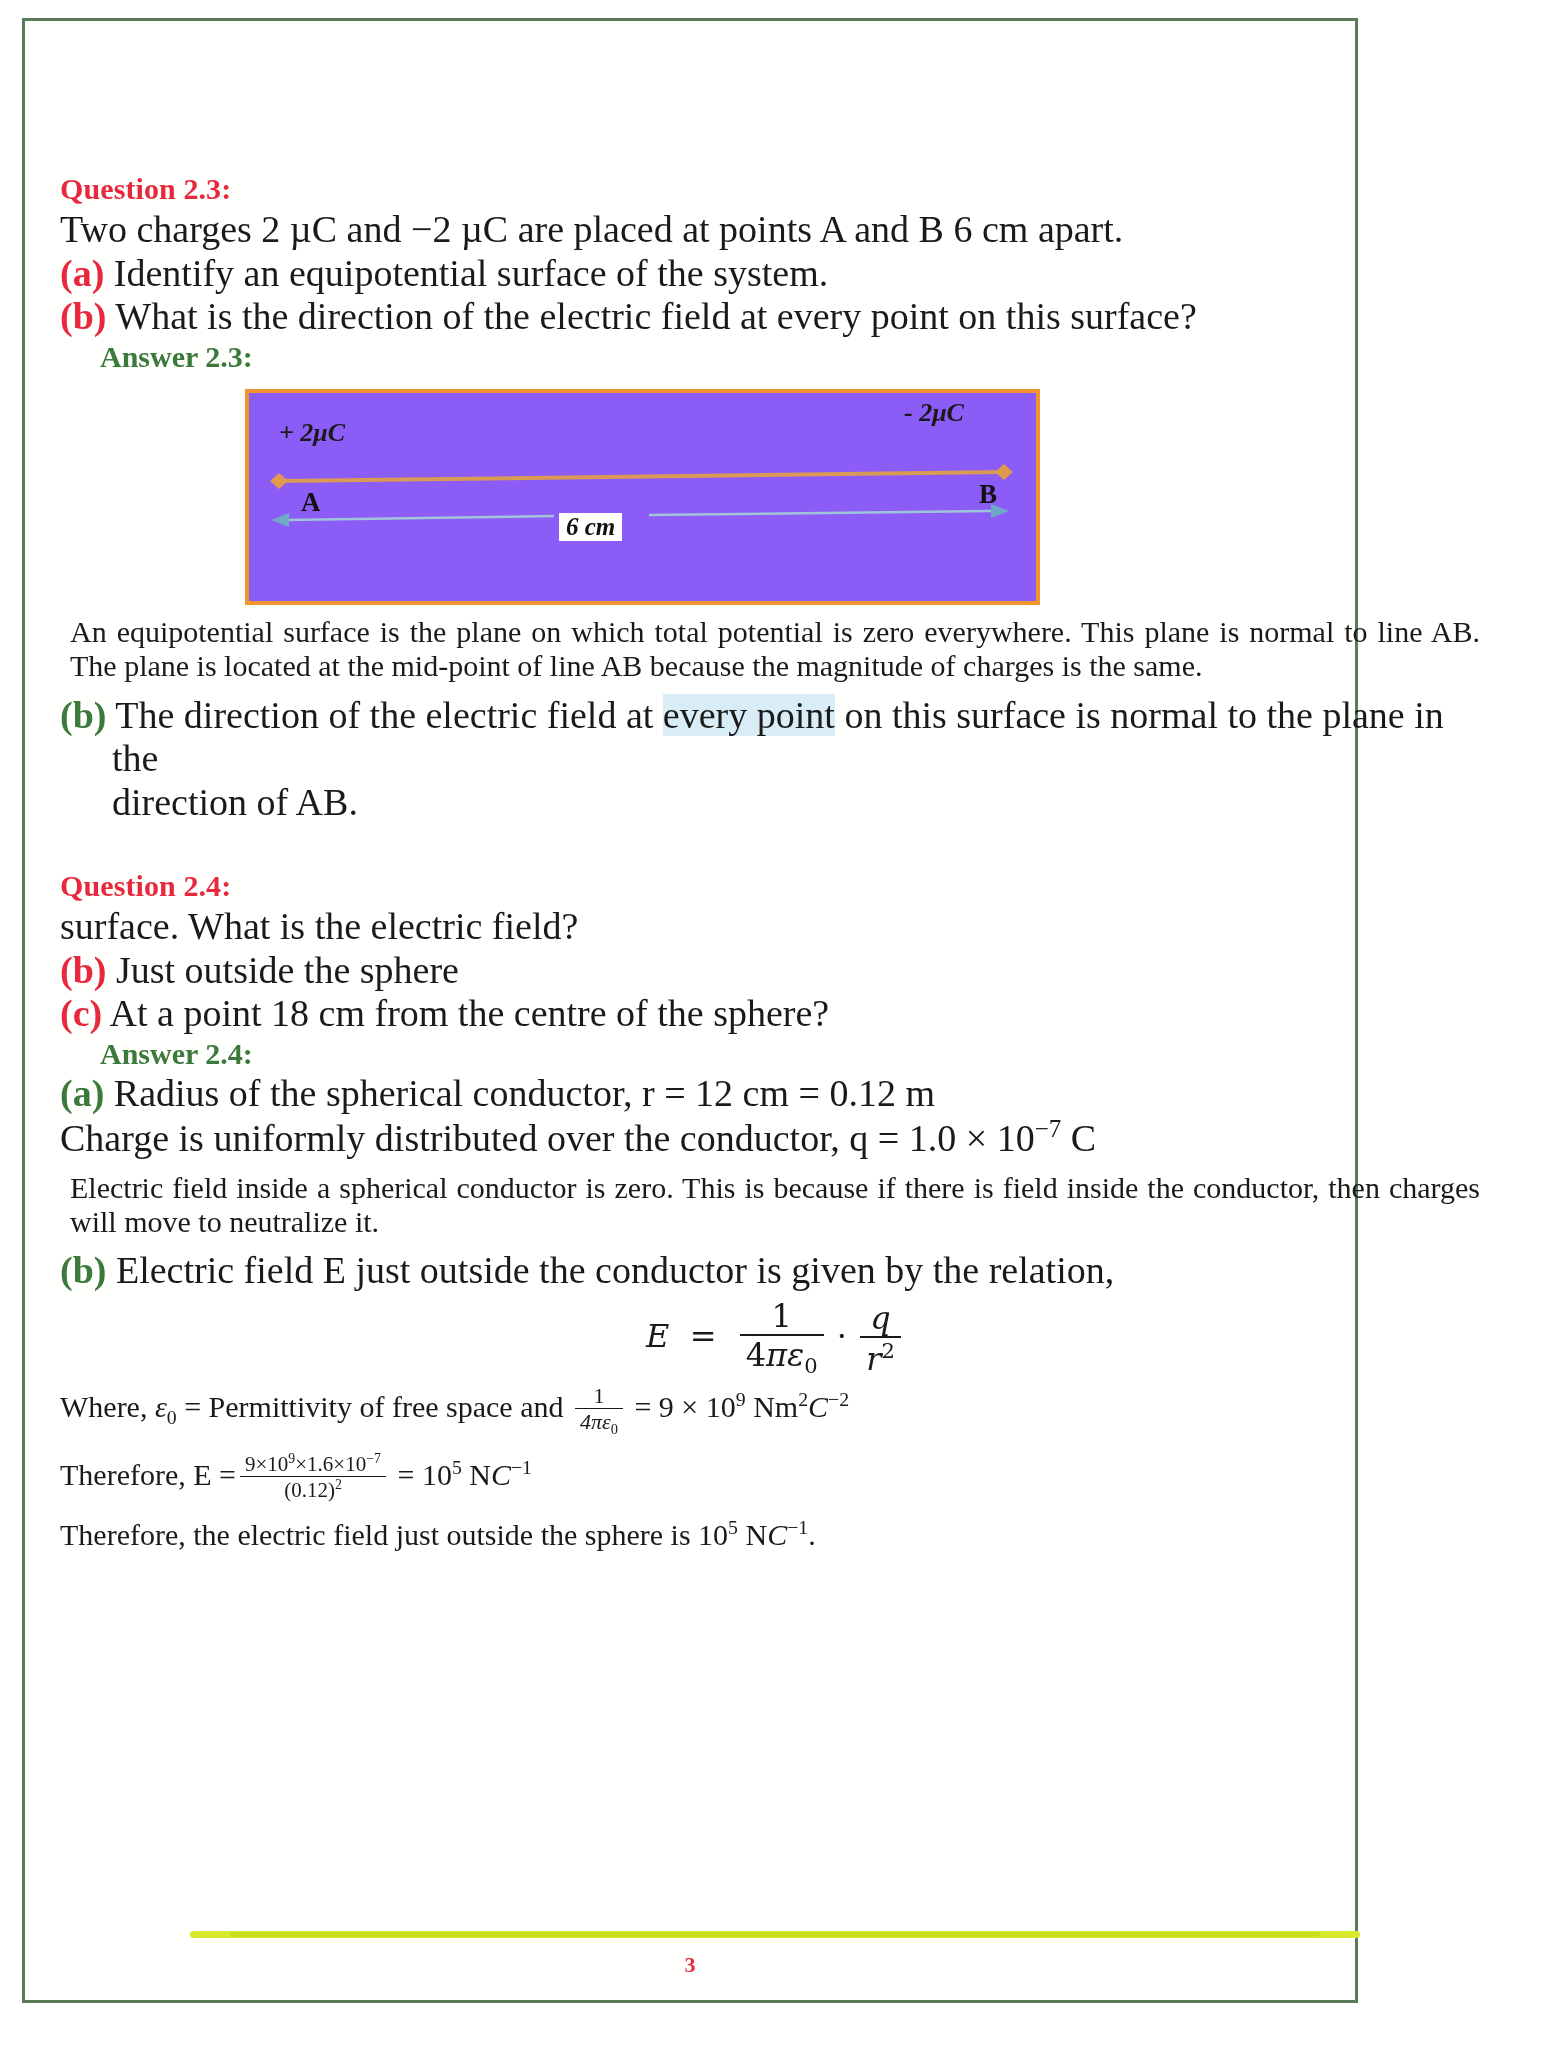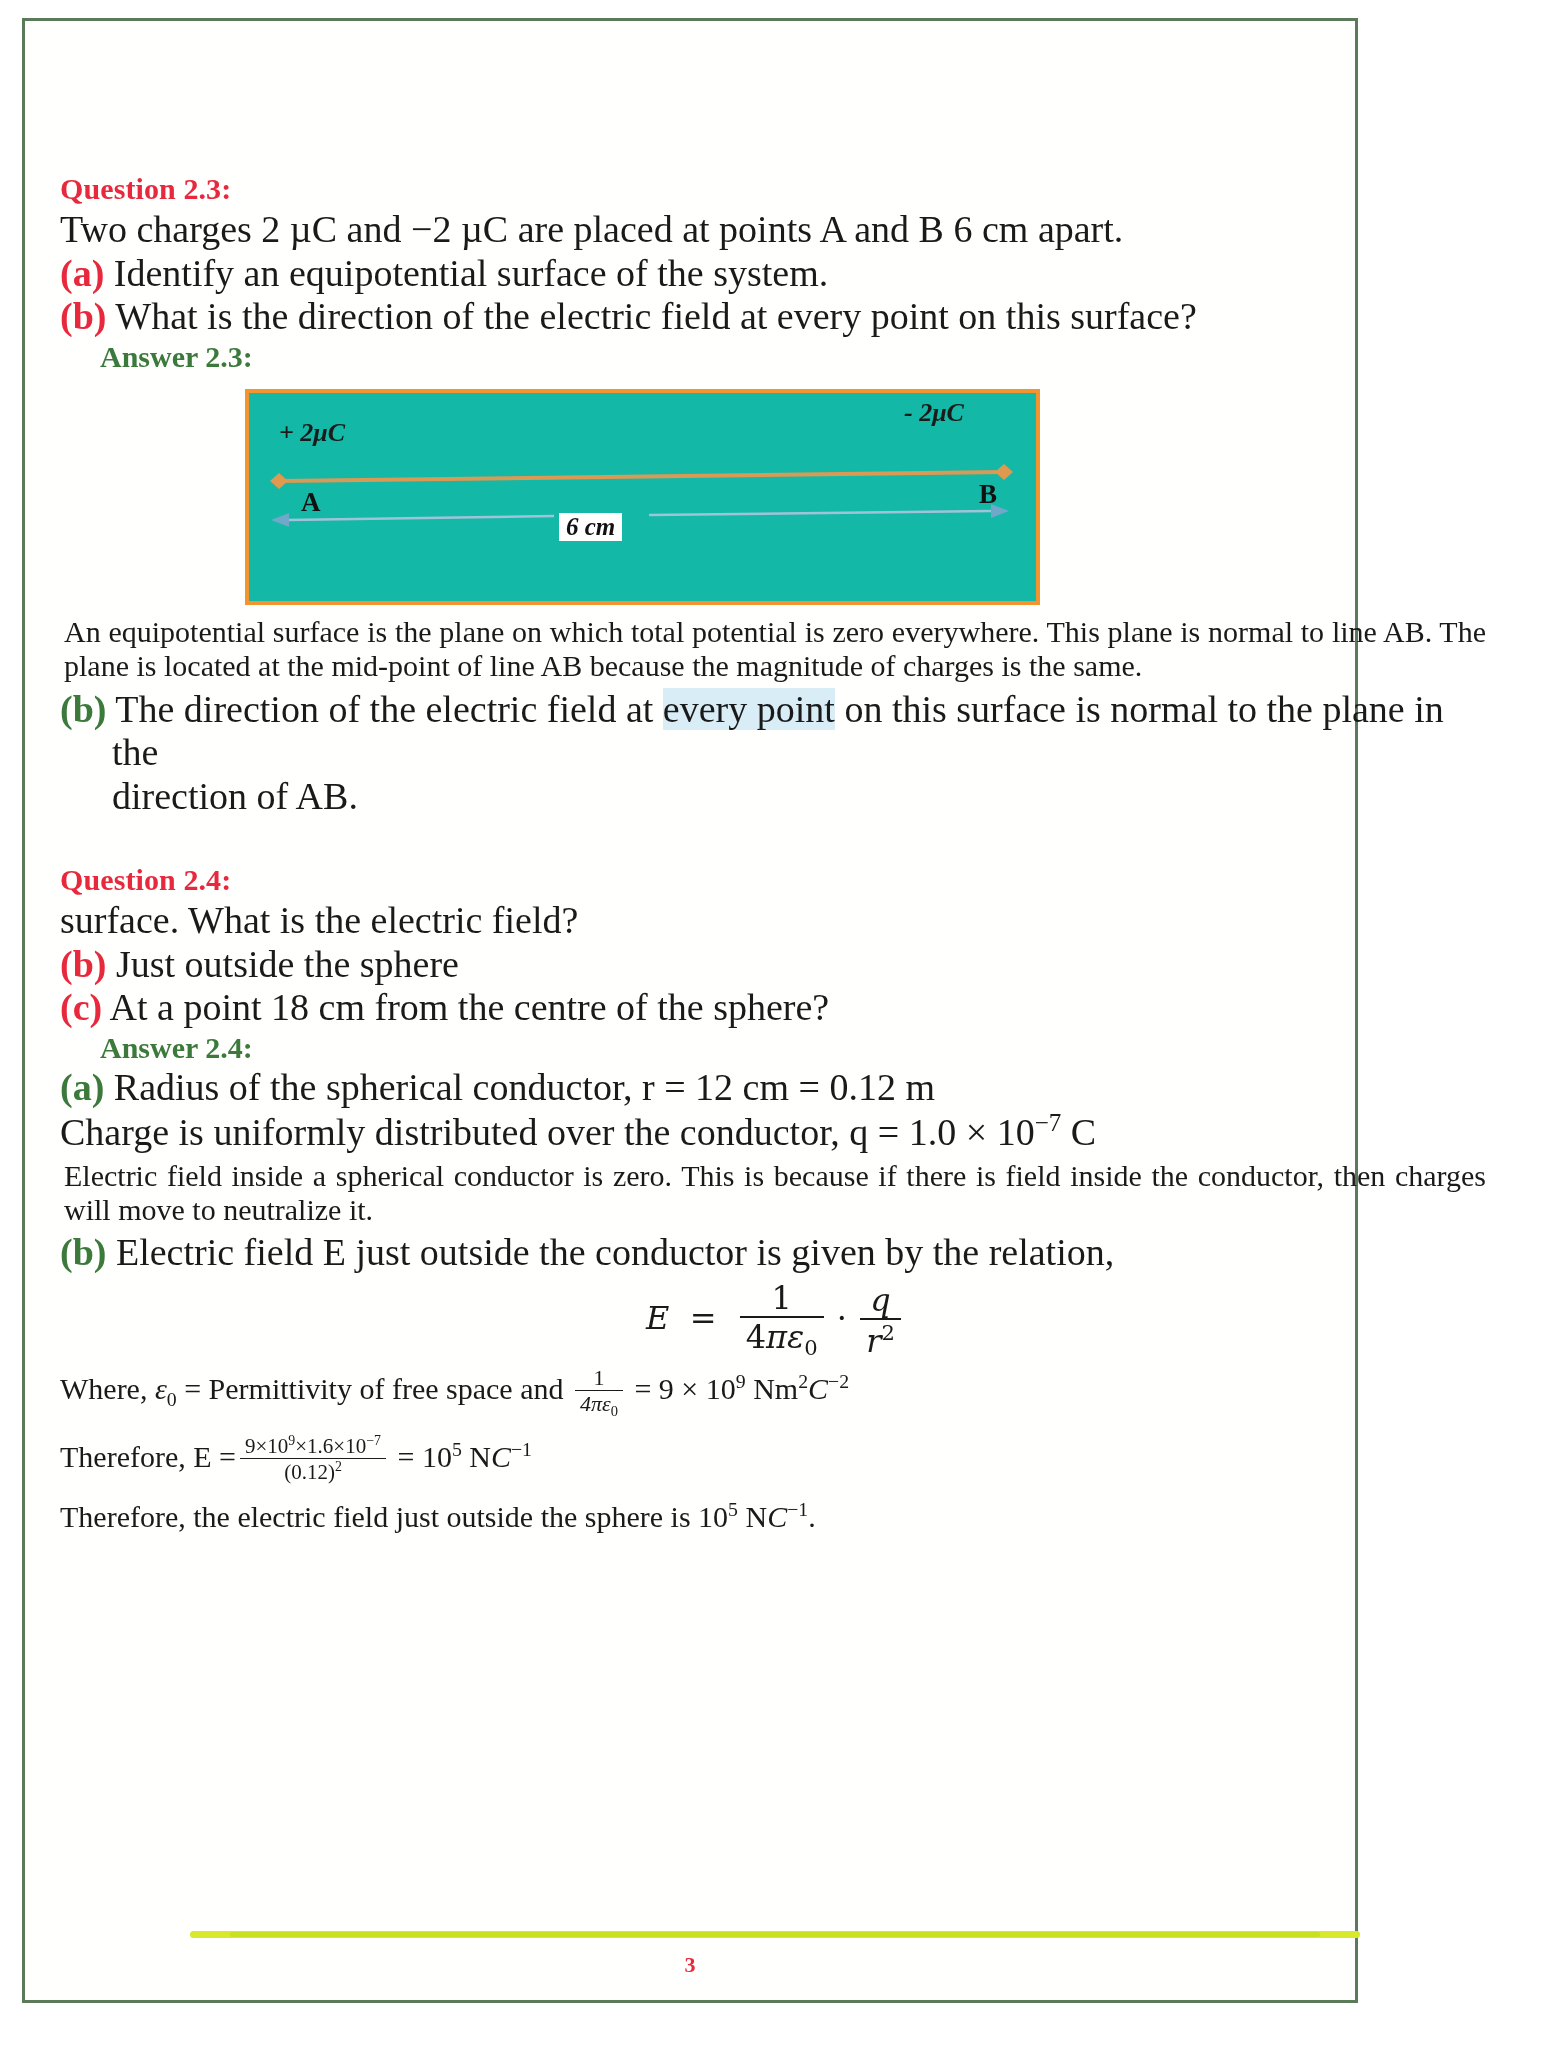--- a/index.html
+++ b/index.html
@@ -65,33 +65,33 @@
   .indent-hang {
     padding-left: 52px;
     text-indent: -52px;
   }
   .indent2 { padding-left: 52px; }
   .justify {
     text-align: justify;
     text-justify: inter-word;
     font-size: 30px;
     line-height: 1.145;
-    margin: 4px;
+    margin: 10px;
   }
   .hl { background: rgba(168, 216, 235, 0.45); }
   .gap { height: 44px; }
 
   
   .figure-box {
     position: relative;
     margin: 14px 0 10px 185px;
     width: 795px;
     height: 216px;
     border: 4px solid #f0952f;
-    background: #14b8a6;
+    background: #8b5cf6;
     box-sizing: border-box;
   }
   .fig-label {
     position: absolute;
     font-style: italic;
     font-weight: bold;
     font-size: 26px;
     color: #1a1a1a;
     white-space: nowrap;
   }

